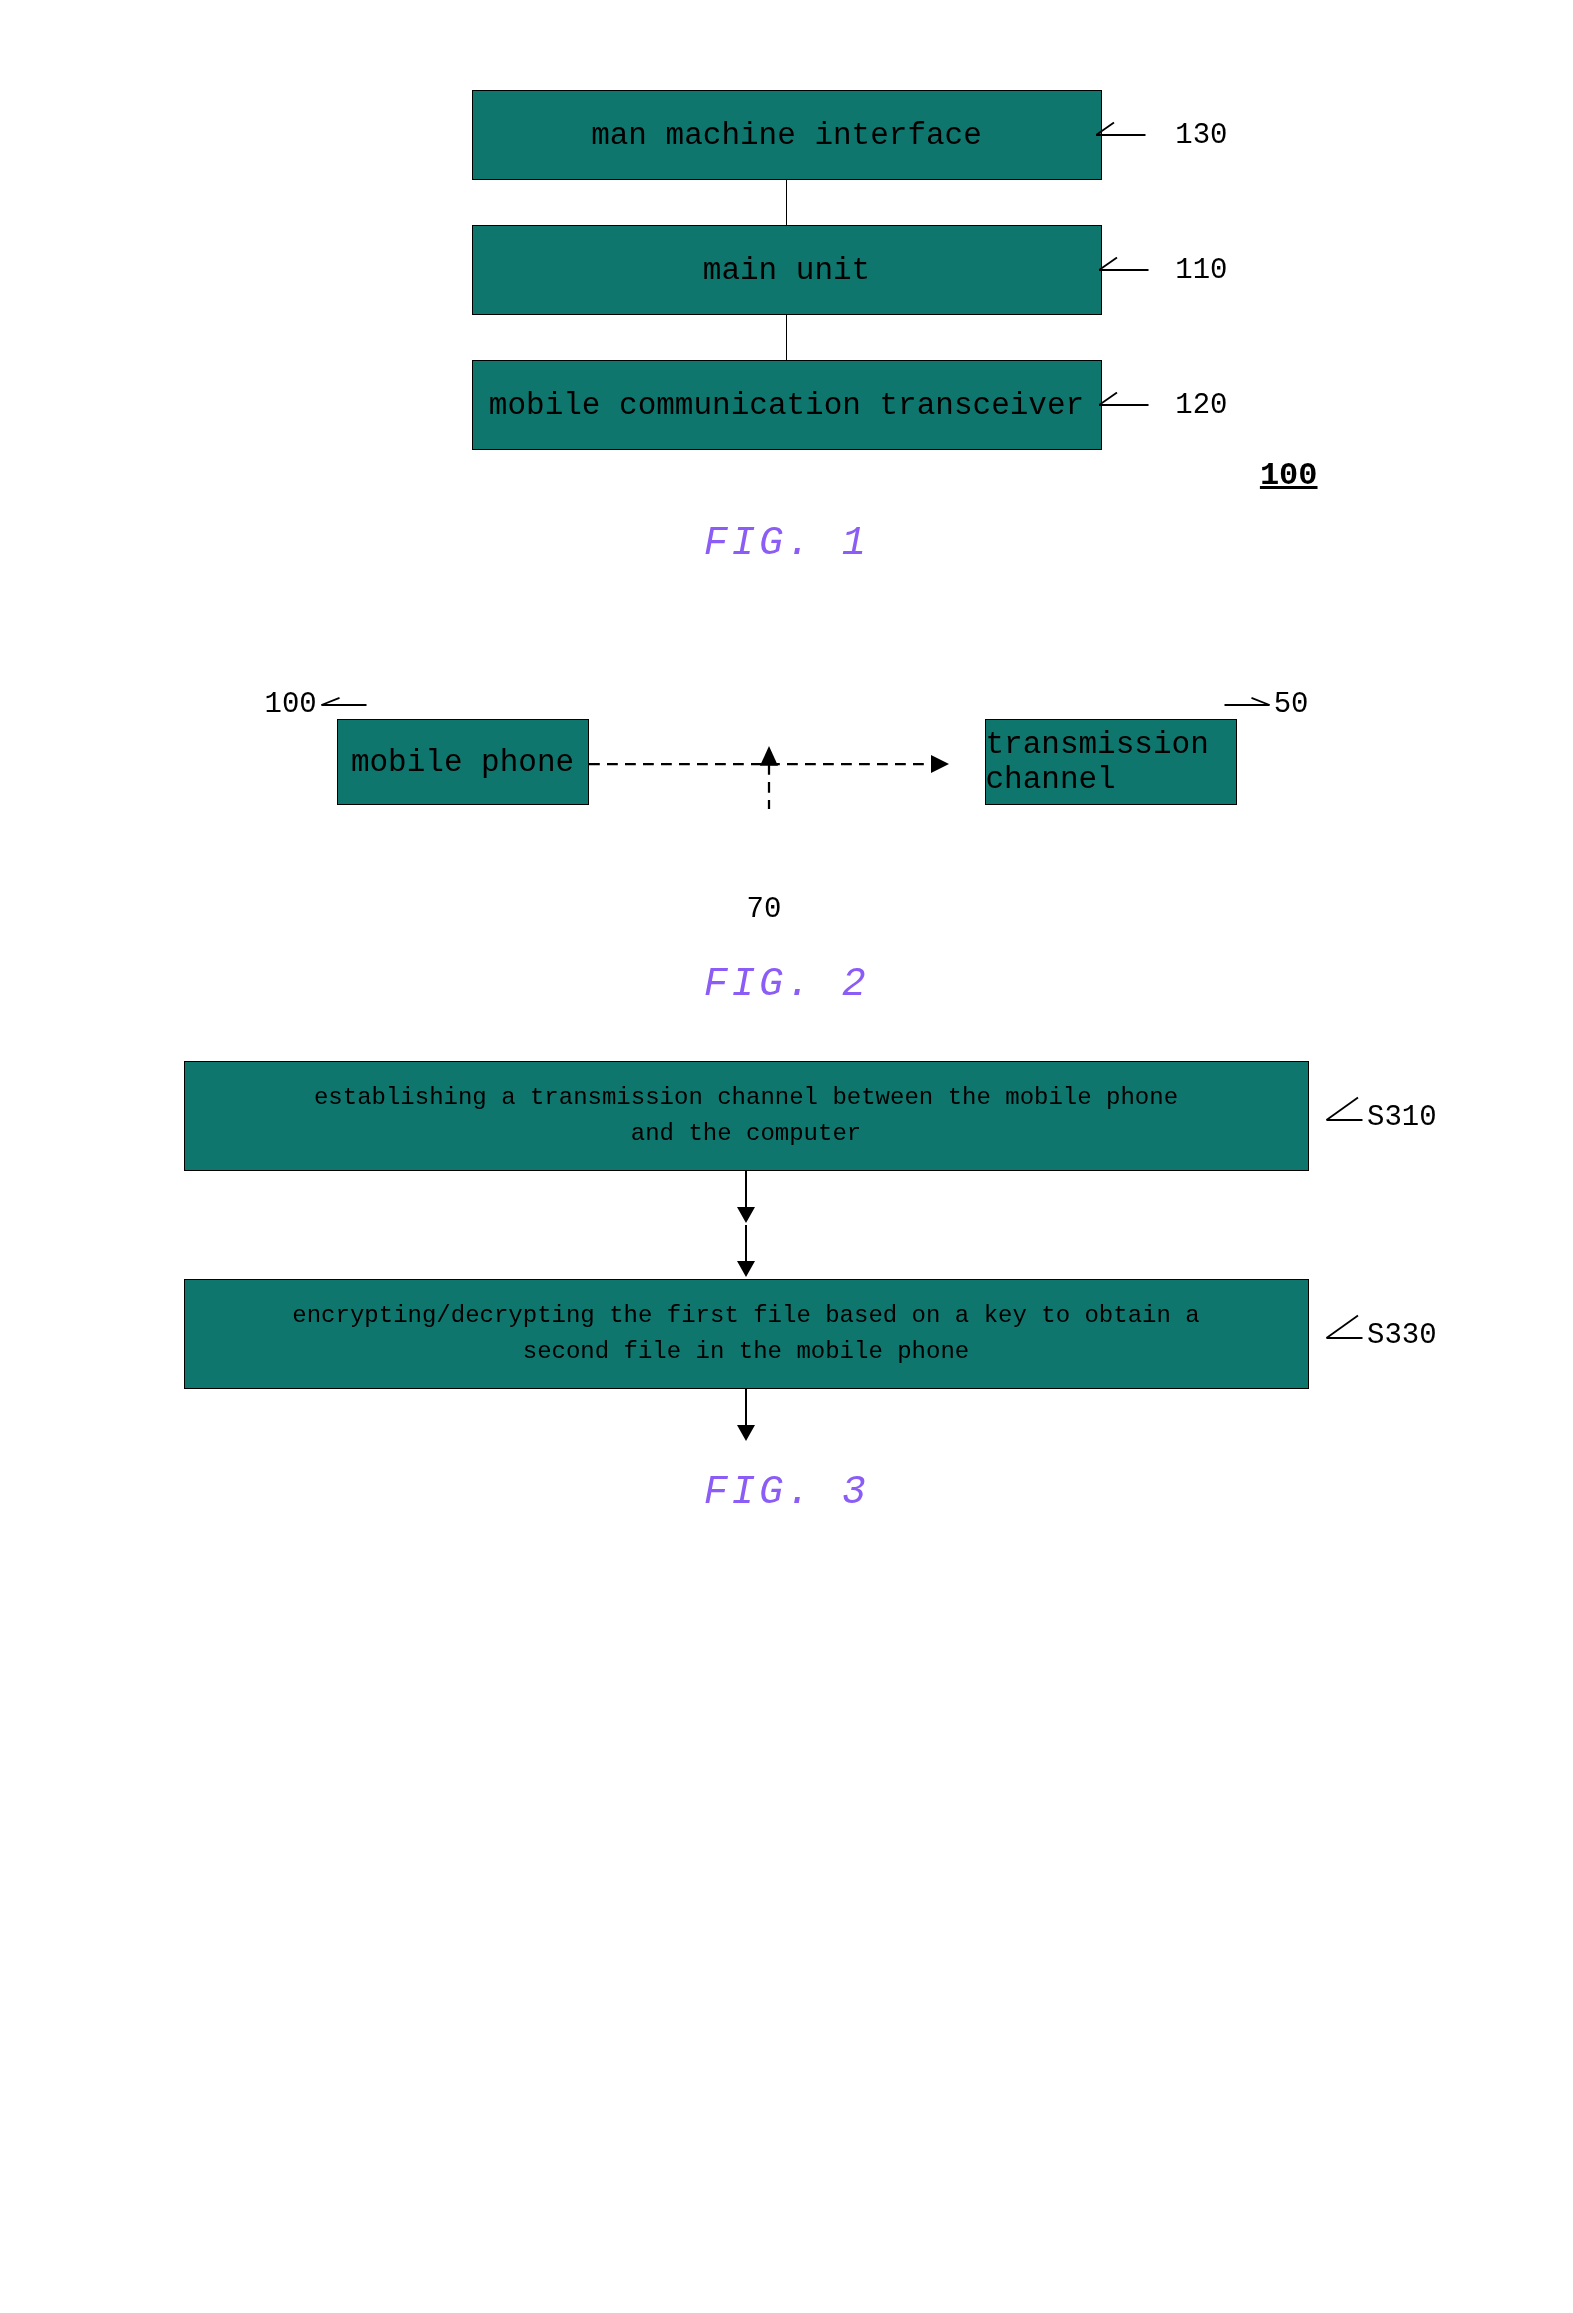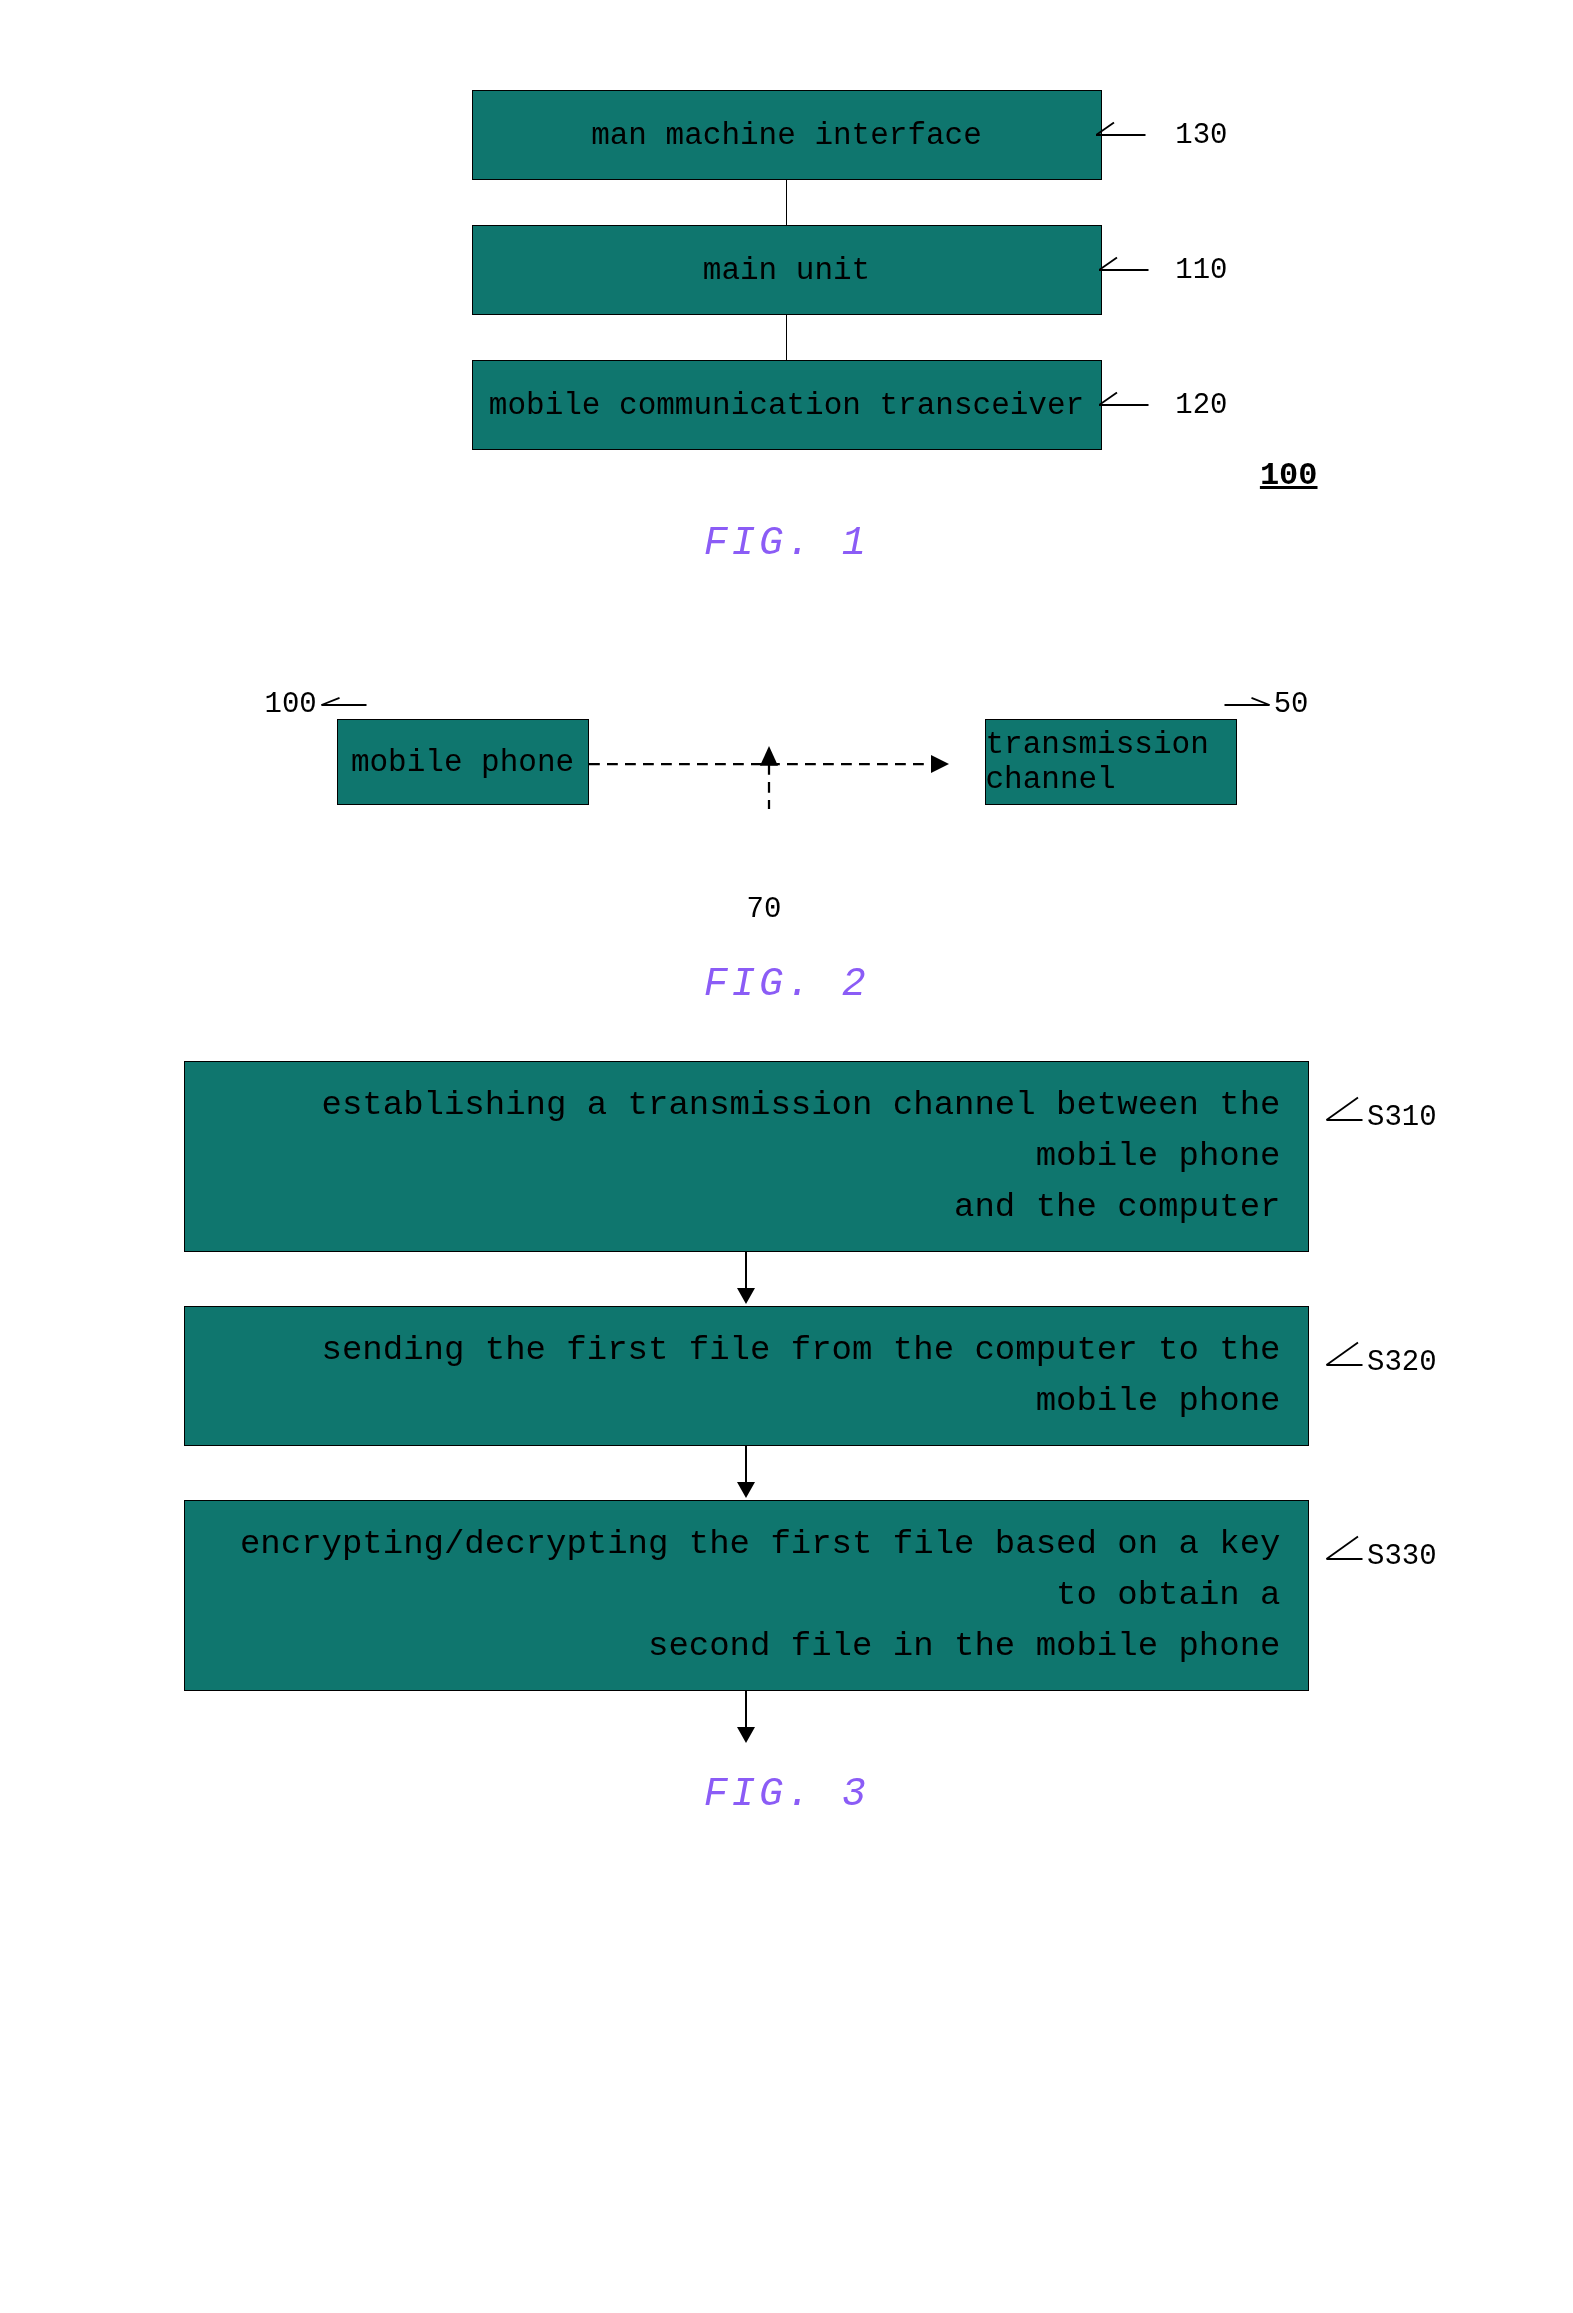--- a/index.html
+++ b/index.html
@@ -97,23 +97,23 @@
       display: flex;
       flex-direction: column;
       align-items: flex-start;
       gap: 0;
       padding-left: 27px;
     }
 
     .fig3-box {
       width: 1125px;
       min-height: 99px;
-      font-size: 34px;
+      font-size: 24px;
       padding: 18px 27px;
-      text-align: right;
+      text-align: center;
       line-height: 1.5;
       display: flex;
       align-items: center;
     }
 
     .fig3-connector {
       display: flex;
       flex-direction: column;
       align-items: center;
       width: 1125px;
@@ -266,31 +266,20 @@
           <line x1="5" y1="30" x2="45" y2="30" stroke="#000" stroke-width="2"></line>
         </svg><span>S310</span>
       </div>
     </div>
 
     <div class="fig3-connector">
       <div class="v-line-solid"></div>
       <div class="arrow-down"></div>
     </div>
 
-    <div class="fig3-row">
-      <div class="box fig3-box">
-        <span style="white-space:pre-line;">sending the first file from the computer to the mobile phone</span>
-      </div>
-      <div class="ref-aside">
-        <svg width="45" height="31.5" viewBox="0 0 50 35">
-          <line x1="40" y1="5" x2="5" y2="30" stroke="#000" stroke-width="2"></line>
-          <line x1="5" y1="30" x2="45" y2="30" stroke="#000" stroke-width="2"></line>
-        </svg><span>S320</span>
-      </div>
-    </div>
 
     <div class="fig3-connector">
       <div class="v-line-solid"></div>
       <div class="arrow-down"></div>
     </div>
 
     <div class="fig3-row">
       <div class="box fig3-box">
         <span style="white-space:pre-line;">encrypting/decrypting the first file based on a key to obtain a
 second file in the mobile phone</span>

